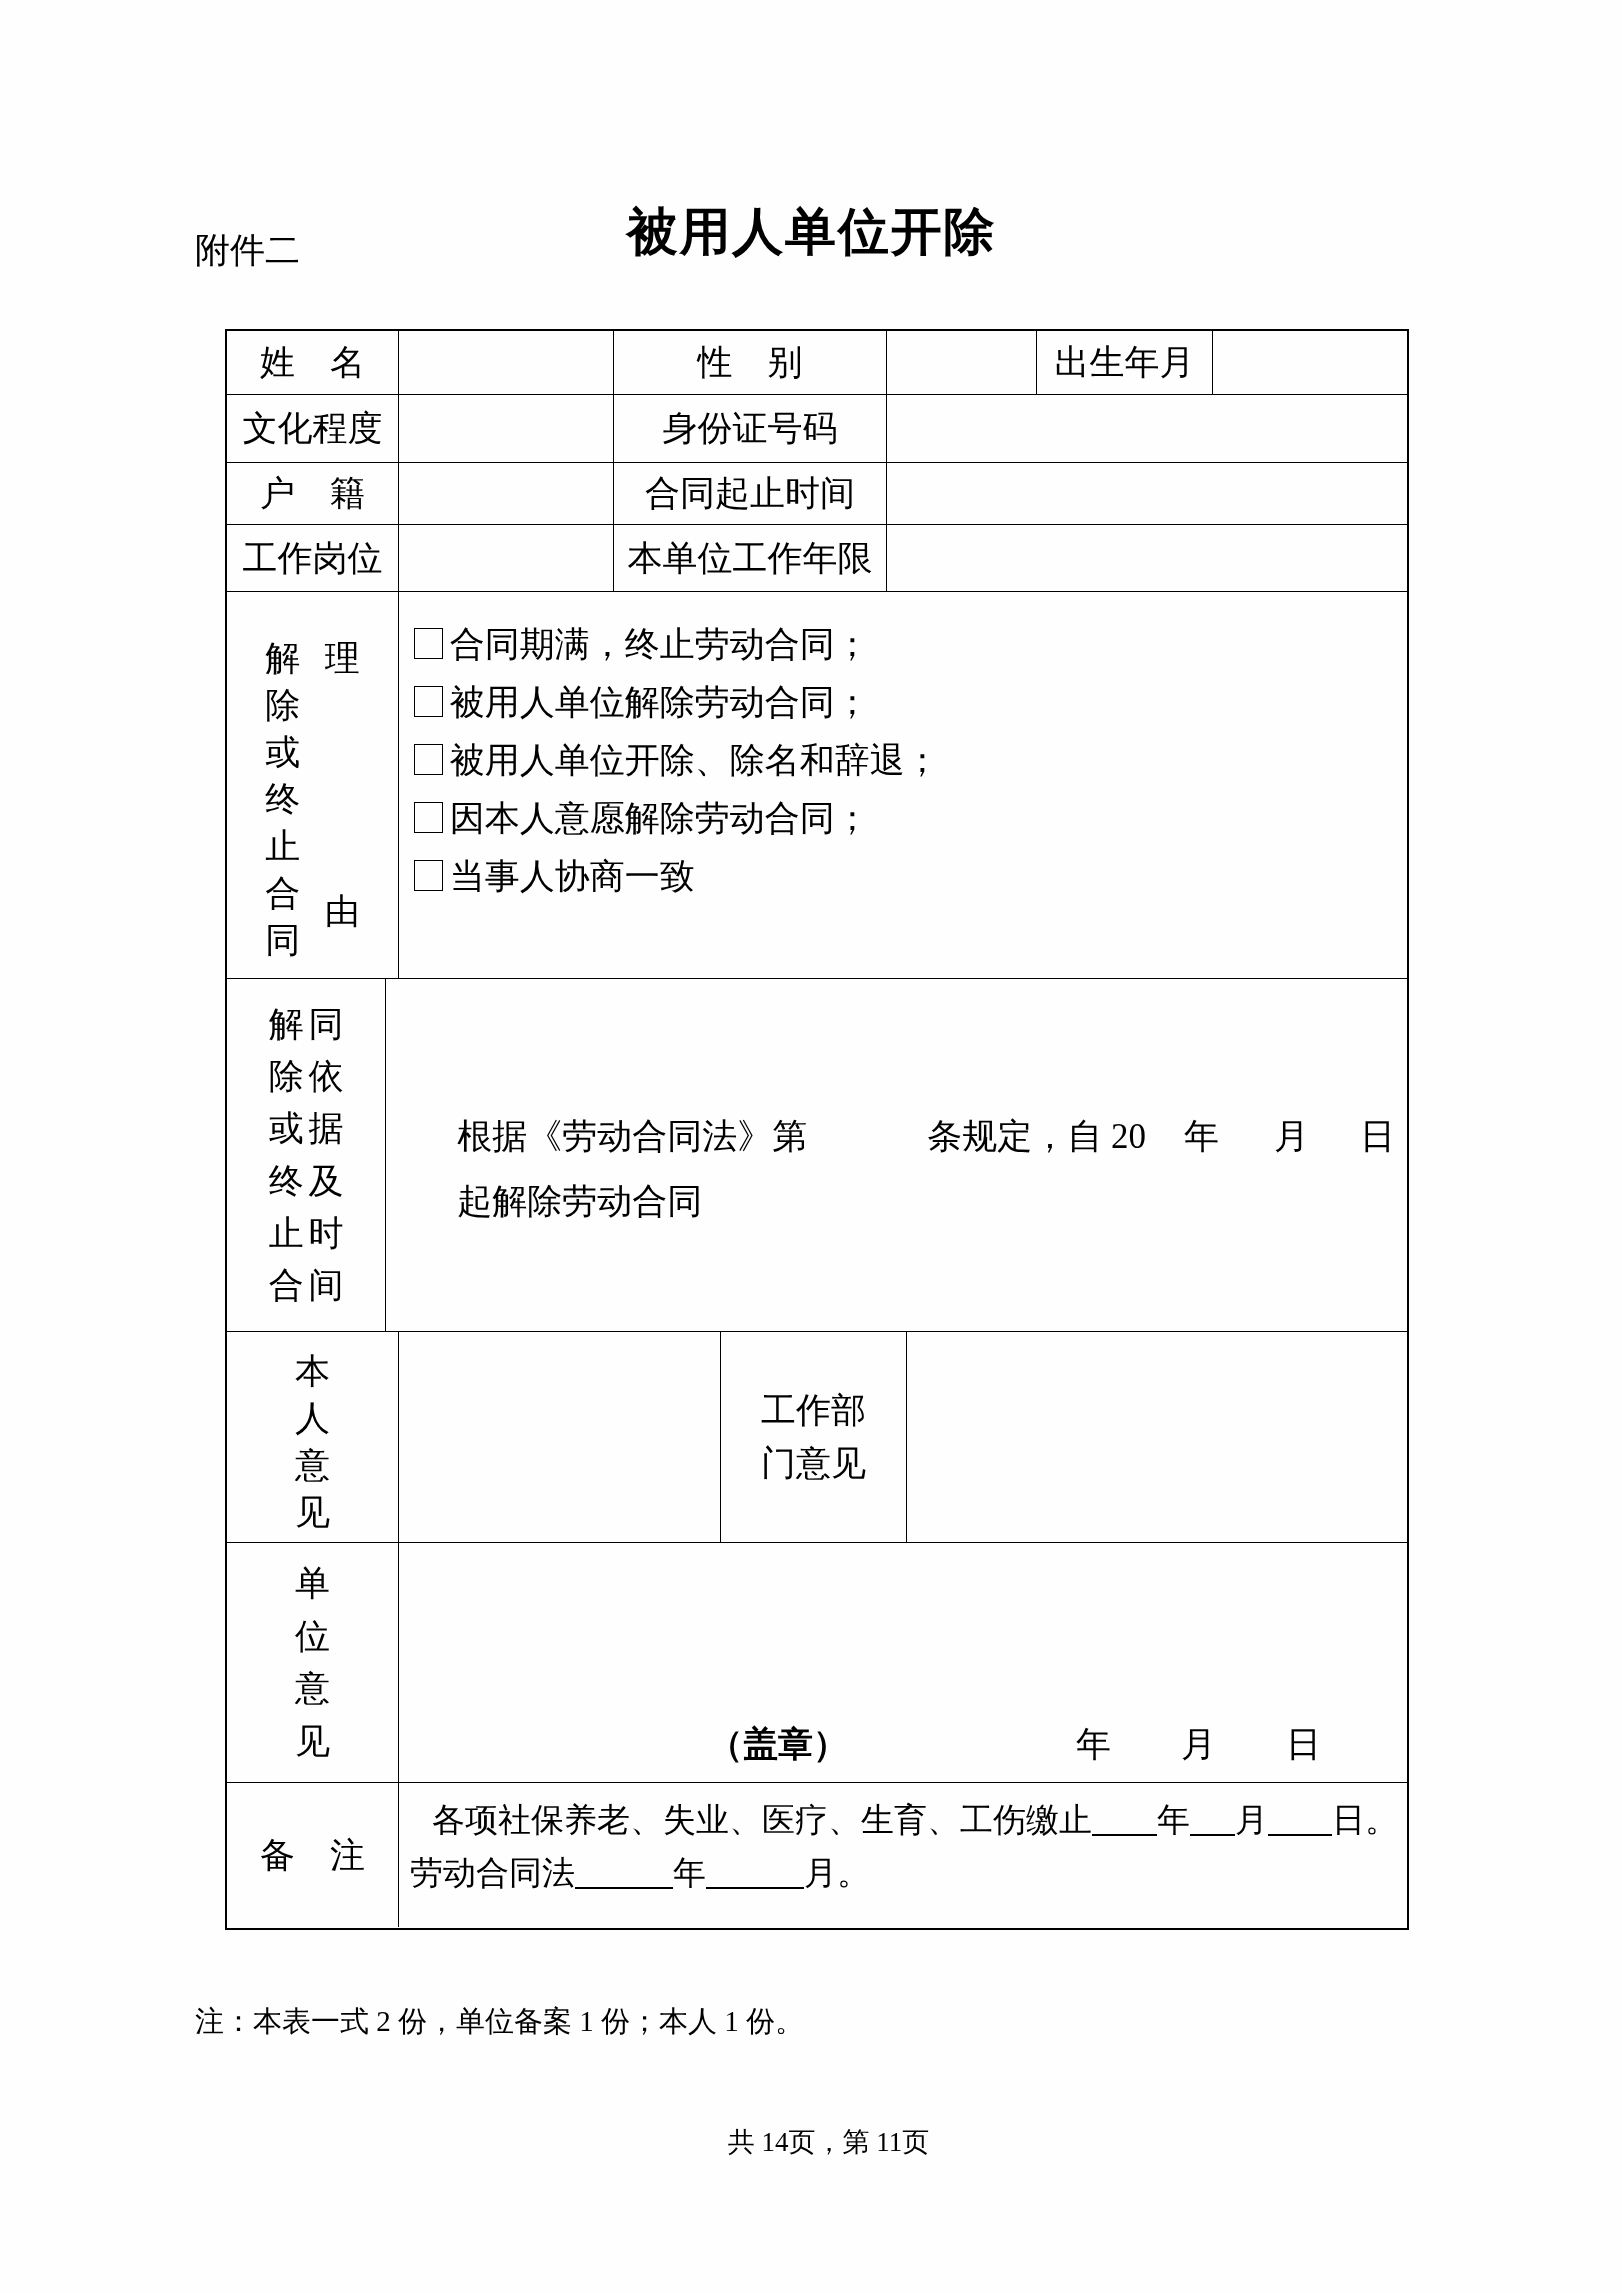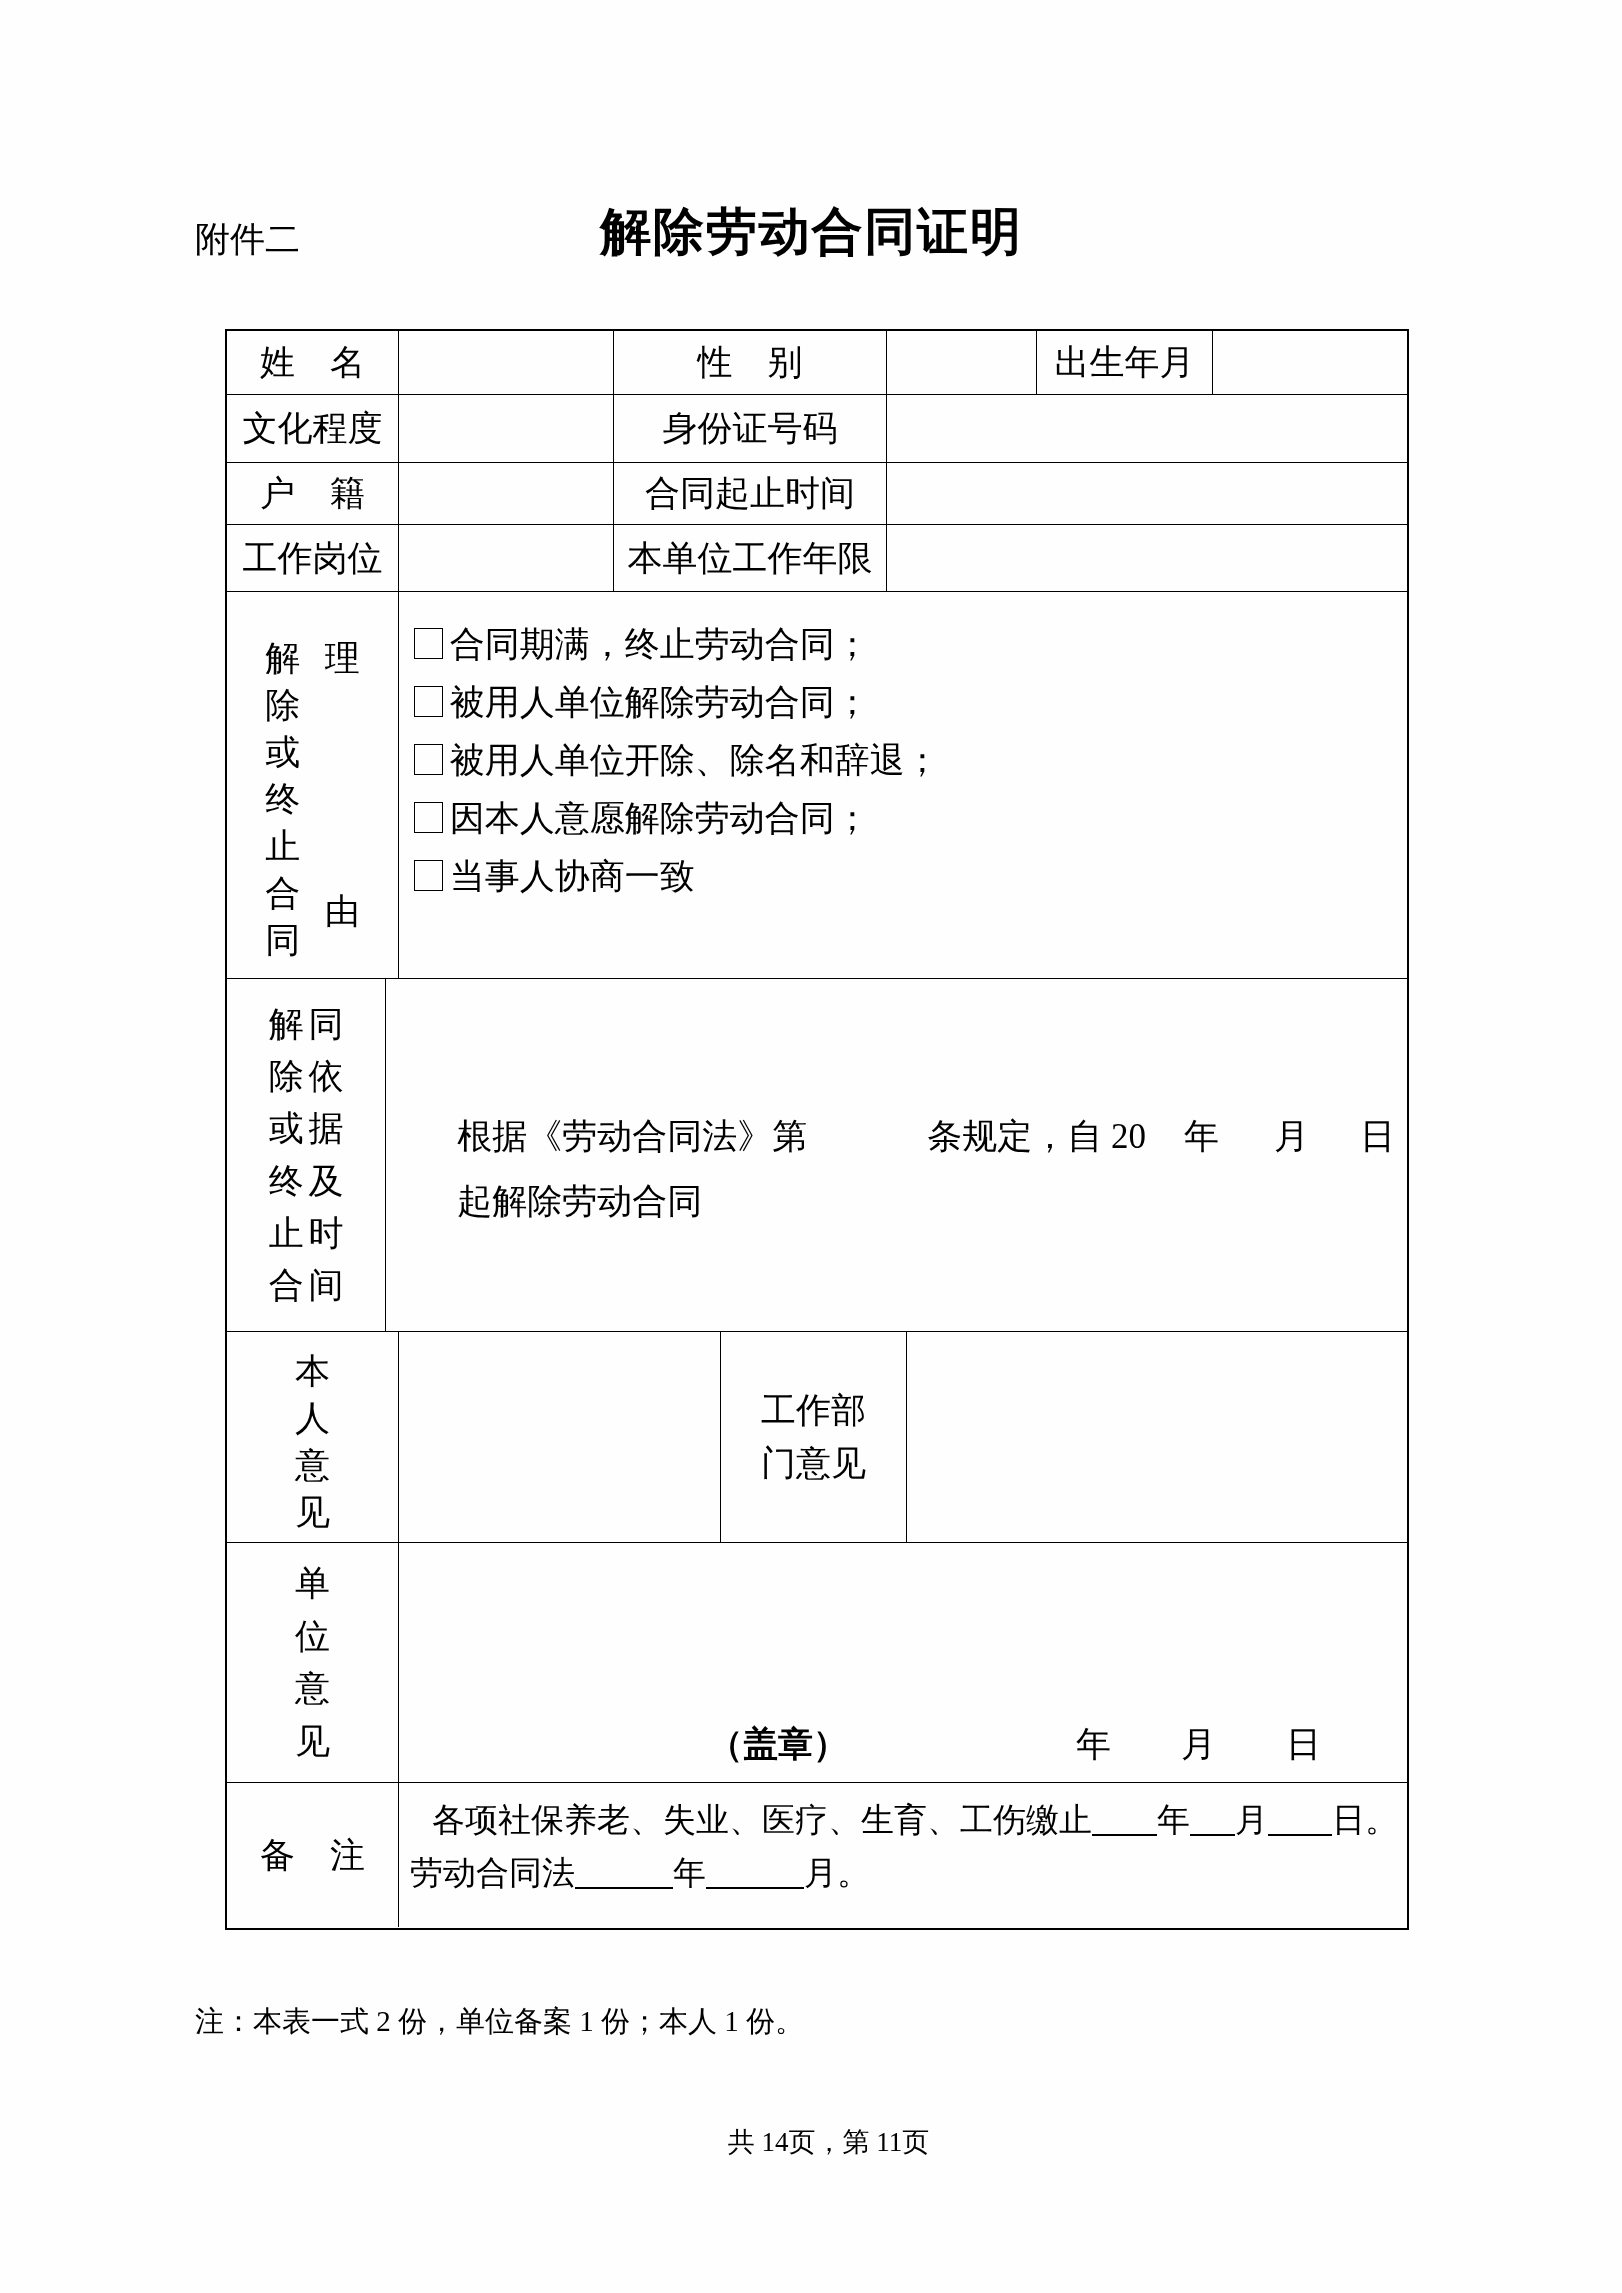--- a/index.html
+++ b/index.html
@@ -1,18 +1,18 @@
 <!DOCTYPE html>
 <html style="font-size:14.5px"><head>
 <meta charset="utf-8">
 <style>
   html,body{margin:0;padding:0;background:#888;}
   .page{position:relative;width:1623px;height:2294px;background:#fefefe;
         font-family:"Liberation Serif","DejaVu Serif",serif;color:#000;overflow:hidden;}
-  .attach{position:absolute;left:195px;top:216px;font-size:35px;}
+  .attach{position:absolute;left:195px;top:227px;font-size:35px;}
   .title{position:absolute;left:0;top:198px;width:100%;margin:0;text-align:center;
          font-size:51px;font-weight:bold;letter-spacing:1.8px;}
   .tbl{position:absolute;left:225px;top:329px;width:1184px;height:1601px;
        border:2.7px solid #000;box-sizing:border-box;font-size:35px;}
   .row{display:flex;box-sizing:border-box;border-top:1.8px solid #000;}
   .row:first-child{border-top:none;}
   .c{box-sizing:border-box;border-left:1.8px solid #000;position:relative;}
   .c:first-child{border-left:none;}
   .lab{display:flex;align-items:center;justify-content:center;text-align:center;}
   .flex1{flex:1;}
@@ -33,21 +33,21 @@
   .fill{display:inline-block;border-bottom:2.7px solid #000;height:27px;vertical-align:-4.5px;}
   .note{position:absolute;left:195px;top:2002px;font-size:29px;}
   .pageno{position:absolute;left:0;top:2124px;width:100%;text-align:center;font-size:27px;padding-left:17px;}
 </style>
 </head>
 <body>
 
 <div class="page">
 
   <span class="attach">附件二</span>
-  <h1 class="title">解除劳动合同证明</h1>
+  <h1 class="title">被用人单位开除</h1>
 
   <div class="tbl">
 
     <div class="row" style="height:63px">
       <div class="c lab" style="width:171px">
         <span>姓　名</span>
       </div>
       <div class="c val" style="width:215px"></div>
       <div class="c lab" style="width:273px">
         <span>性　别</span>

